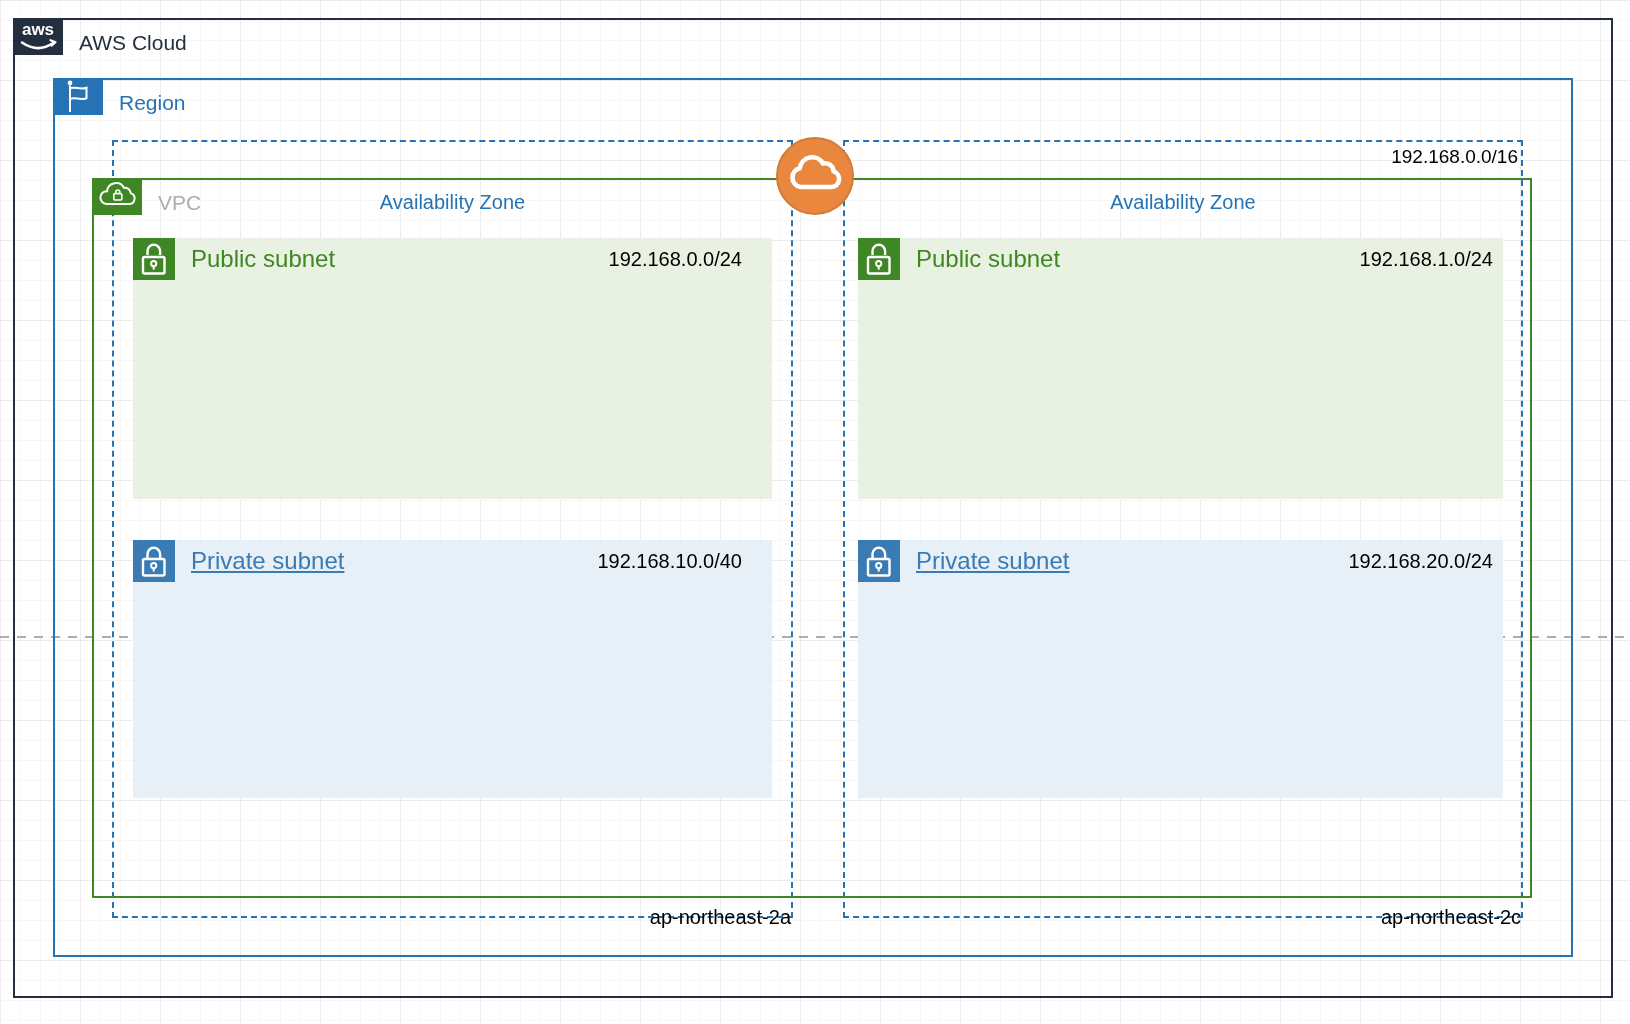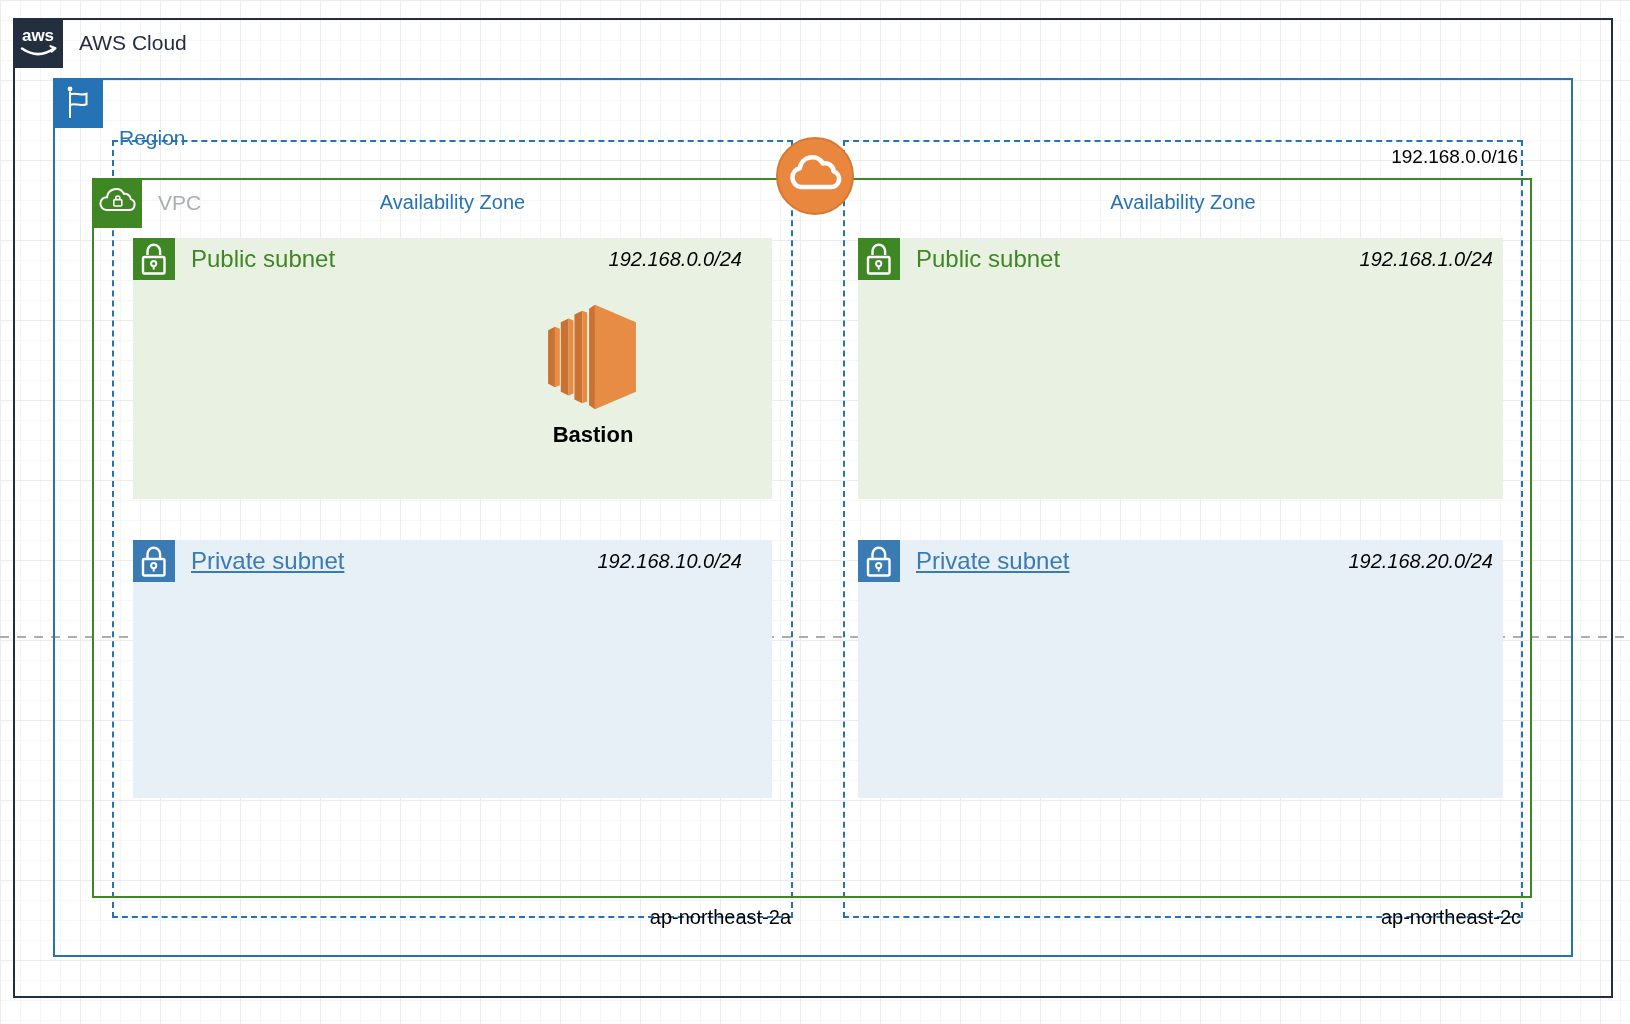--- a/index.html
+++ b/index.html
@@ -30,41 +30,41 @@
     position:absolute;left:0;top:636px;width:1630px;height:2px;z-index:1;
     background:repeating-linear-gradient(to right,#adadad 0 9px,transparent 9px 17px);
   }
   .group-box{position:absolute;box-sizing:border-box;}
   .aws-cloud{left:13px;top:18px;width:1600px;height:980px;border:2px solid var(--aws_dark);z-index:2;}
   .region{left:53px;top:78px;width:1520px;height:879px;border:2px solid var(--region_blue);z-index:3;}
   .az{border:2px dashed var(--region_blue);z-index:4;}
   .az-left{left:112px;top:140px;width:681px;height:778px;}
   .az-right{left:843px;top:140px;width:680px;height:778px;}
   .vpc{left:92px;top:178px;width:1440px;height:720px;border:2px solid var(--vpc_green);z-index:5;}
-  .corner-badge{position:absolute;left:-2px;top:-2px;width:50px;height:50px;display:flex;align-items:center;justify-content:flex-start;}
+  .corner-badge{position:absolute;left:-2px;top:-2px;width:50px;height:37px;display:flex;align-items:center;justify-content:flex-start;}
   .badge-dark{background:var(--aws_dark);}
   .badge-blue{background:var(--region_blue);}
   .badge-green{background:var(--vpc_green);}
   .group-label{position:absolute;left:64px;top:-2px;height:50px;line-height:50px;font-size:21px;white-space:nowrap;}
   .aws-cloud .group-label{color:var(--aws_dark);}
-  .region .group-label{color:var(--region_blue);margin-top:35px;}
+  .region .group-label{color:var(--region_blue);}
   .vpc .group-label{color:var(--vpc_label_gray);}
   .az-top-label{position:absolute;left:0;right:0;top:8px;text-align:center;font-size:20px;color:var(--region_blue);margin-top:41px;}
   .az-bottom-label{position:absolute;right:0;bottom:-13px;font-size:20px;color:#000;white-space:nowrap;}
   .vpc-cidr{position:absolute;top:146px;right:112px;font-size:19px;color:var(--cidr_text);z-index:6;white-space:nowrap;}
   .subnet{position:absolute;box-sizing:border-box;z-index:6;}
   .subnet.public{background:var(--public_subnet_bg);}
   .subnet.private{background:var(--private_subnet_bg);}
   .subnet-badge{position:absolute;left:0;top:0;width:42px;height:42px;display:flex;align-items:center;justify-content:center;}
   .subnet.public .subnet-badge{background:var(--public_subnet_green);}
   .subnet.private .subnet-badge{background:var(--private_subnet_blue);}
   .subnet-label{position:absolute;left:58px;top:0;height:42px;line-height:42px;font-size:24px;white-space:nowrap;}
   .subnet.public .subnet-label{color:var(--public_subnet_green);}
   .subnet.private .subnet-label{color:var(--private_subnet_blue);text-decoration:underline;}
-  .subnet-cidr{position:absolute;top:0;height:42px;line-height:42px;font-size:20px;color:var(--cidr_text);white-space:nowrap;font-style:italic;}
+  .subnet-cidr{position:absolute;top:0;height:42px;line-height:42px;font-size:20px;color:var(--cidr_text);white-space:nowrap;}
   .s-pub-left{left:133px;top:238px;width:639px;height:261px;}
   .s-pub-right{left:858px;top:238px;width:645px;height:261px;}
   .s-priv-left{left:133px;top:540px;width:639px;height:258px;}
   .s-priv-right{left:858px;top:540px;width:645px;height:258px;}
   .cidr-inset-lg{right:30px;}
   .cidr-inset-sm{right:10px;}
   .resource{position:absolute;left:360px;top:58px;width:200px;text-align:center;}
   .resource svg{display:block;margin:0 auto;}
   .resource-label{margin-top:4px;font-size:22px;font-weight:bold;color:#000;}
   .igw{position:absolute;left:776px;top:137px;width:78px;height:78px;z-index:7;}
@@ -123,33 +123,20 @@
     <div class="subnet-badge">
       <svg width="42" height="42" viewBox="0 0 42 42" stroke="#fff" fill="none" stroke-width="2.4">
         <path d="M14.5 17 v-4 a6.3 6.3 0 0 1 12.6 0 v4"></path>
         <rect x="10" y="19" width="21.5" height="16.5" rx="1.5"></rect>
         <circle cx="20.7" cy="25.6" r="2.6" stroke-width="2"></circle>
         <path d="M20.7 28.2 V 31.6" stroke-width="2"></path>
       </svg>
     </div>
     <div class="subnet-label">Public subnet</div>
     <div class="subnet-cidr cidr-inset-lg">192.168.0.0/24</div>
-    <div class="resource">
-      <svg width="100" height="122" viewBox="0 0 100 125">
-        <polygon points="4,35 11,31.5 11,93.5 4,90" fill="var(--ec2_orange_dark)"></polygon>
-        <polygon points="11,31.5 16,33.5 16,91.5 11,93.5" fill="var(--ec2_orange_light)"></polygon>
-        <polygon points="17,27 25,23 25,102 17,98" fill="var(--ec2_orange_dark)"></polygon>
-        <polygon points="25,23 30,25 30,100 25,102" fill="var(--ec2_orange_light)"></polygon>
-        <polygon points="31,19 39,15 39,110 31,106" fill="var(--ec2_orange_dark)"></polygon>
-        <polygon points="39,15 44,17 44,108 39,110" fill="var(--ec2_orange_light)"></polygon>
-        <polygon points="46,13 52,9 52,116 46,112" fill="var(--ec2_orange_dark)"></polygon>
-        <polygon points="52,9 94,27 94,98 52,116" fill="var(--ec2_orange_light)"></polygon>
-      </svg>
-      <div class="resource-label">Bastion</div>
-    </div>
   </div>
 
   <div class="subnet public s-pub-right">
     <div class="subnet-badge">
       <svg width="42" height="42" viewBox="0 0 42 42" stroke="#fff" fill="none" stroke-width="2.4">
         <path d="M14.5 17 v-4 a6.3 6.3 0 0 1 12.6 0 v4"></path>
         <rect x="10" y="19" width="21.5" height="16.5" rx="1.5"></rect>
         <circle cx="20.7" cy="25.6" r="2.6" stroke-width="2"></circle>
         <path d="M20.7 28.2 V 31.6" stroke-width="2"></path>
       </svg>
@@ -161,21 +148,21 @@
   <div class="subnet private s-priv-left">
     <div class="subnet-badge">
       <svg width="42" height="42" viewBox="0 0 42 42" stroke="#fff" fill="none" stroke-width="2.4">
         <path d="M14.5 19 v-5 a6.3 6.3 0 0 1 12.6 0 v5"></path>
         <rect x="10" y="19" width="21.5" height="16.5" rx="1.5"></rect>
         <circle cx="20.7" cy="25.6" r="2.6" stroke-width="2"></circle>
         <path d="M20.7 28.2 V 31.6" stroke-width="2"></path>
       </svg>
     </div>
     <div class="subnet-label">Private subnet</div>
-    <div class="subnet-cidr cidr-inset-lg">192.168.10.0/24</div>
+    <div class="subnet-cidr cidr-inset-lg">192.168.10.0/40</div>
   </div>
 
   <div class="subnet private s-priv-right">
     <div class="subnet-badge">
       <svg width="42" height="42" viewBox="0 0 42 42" stroke="#fff" fill="none" stroke-width="2.4">
         <path d="M14.5 19 v-5 a6.3 6.3 0 0 1 12.6 0 v5"></path>
         <rect x="10" y="19" width="21.5" height="16.5" rx="1.5"></rect>
         <circle cx="20.7" cy="25.6" r="2.6" stroke-width="2"></circle>
         <path d="M20.7 28.2 V 31.6" stroke-width="2"></path>
       </svg>

